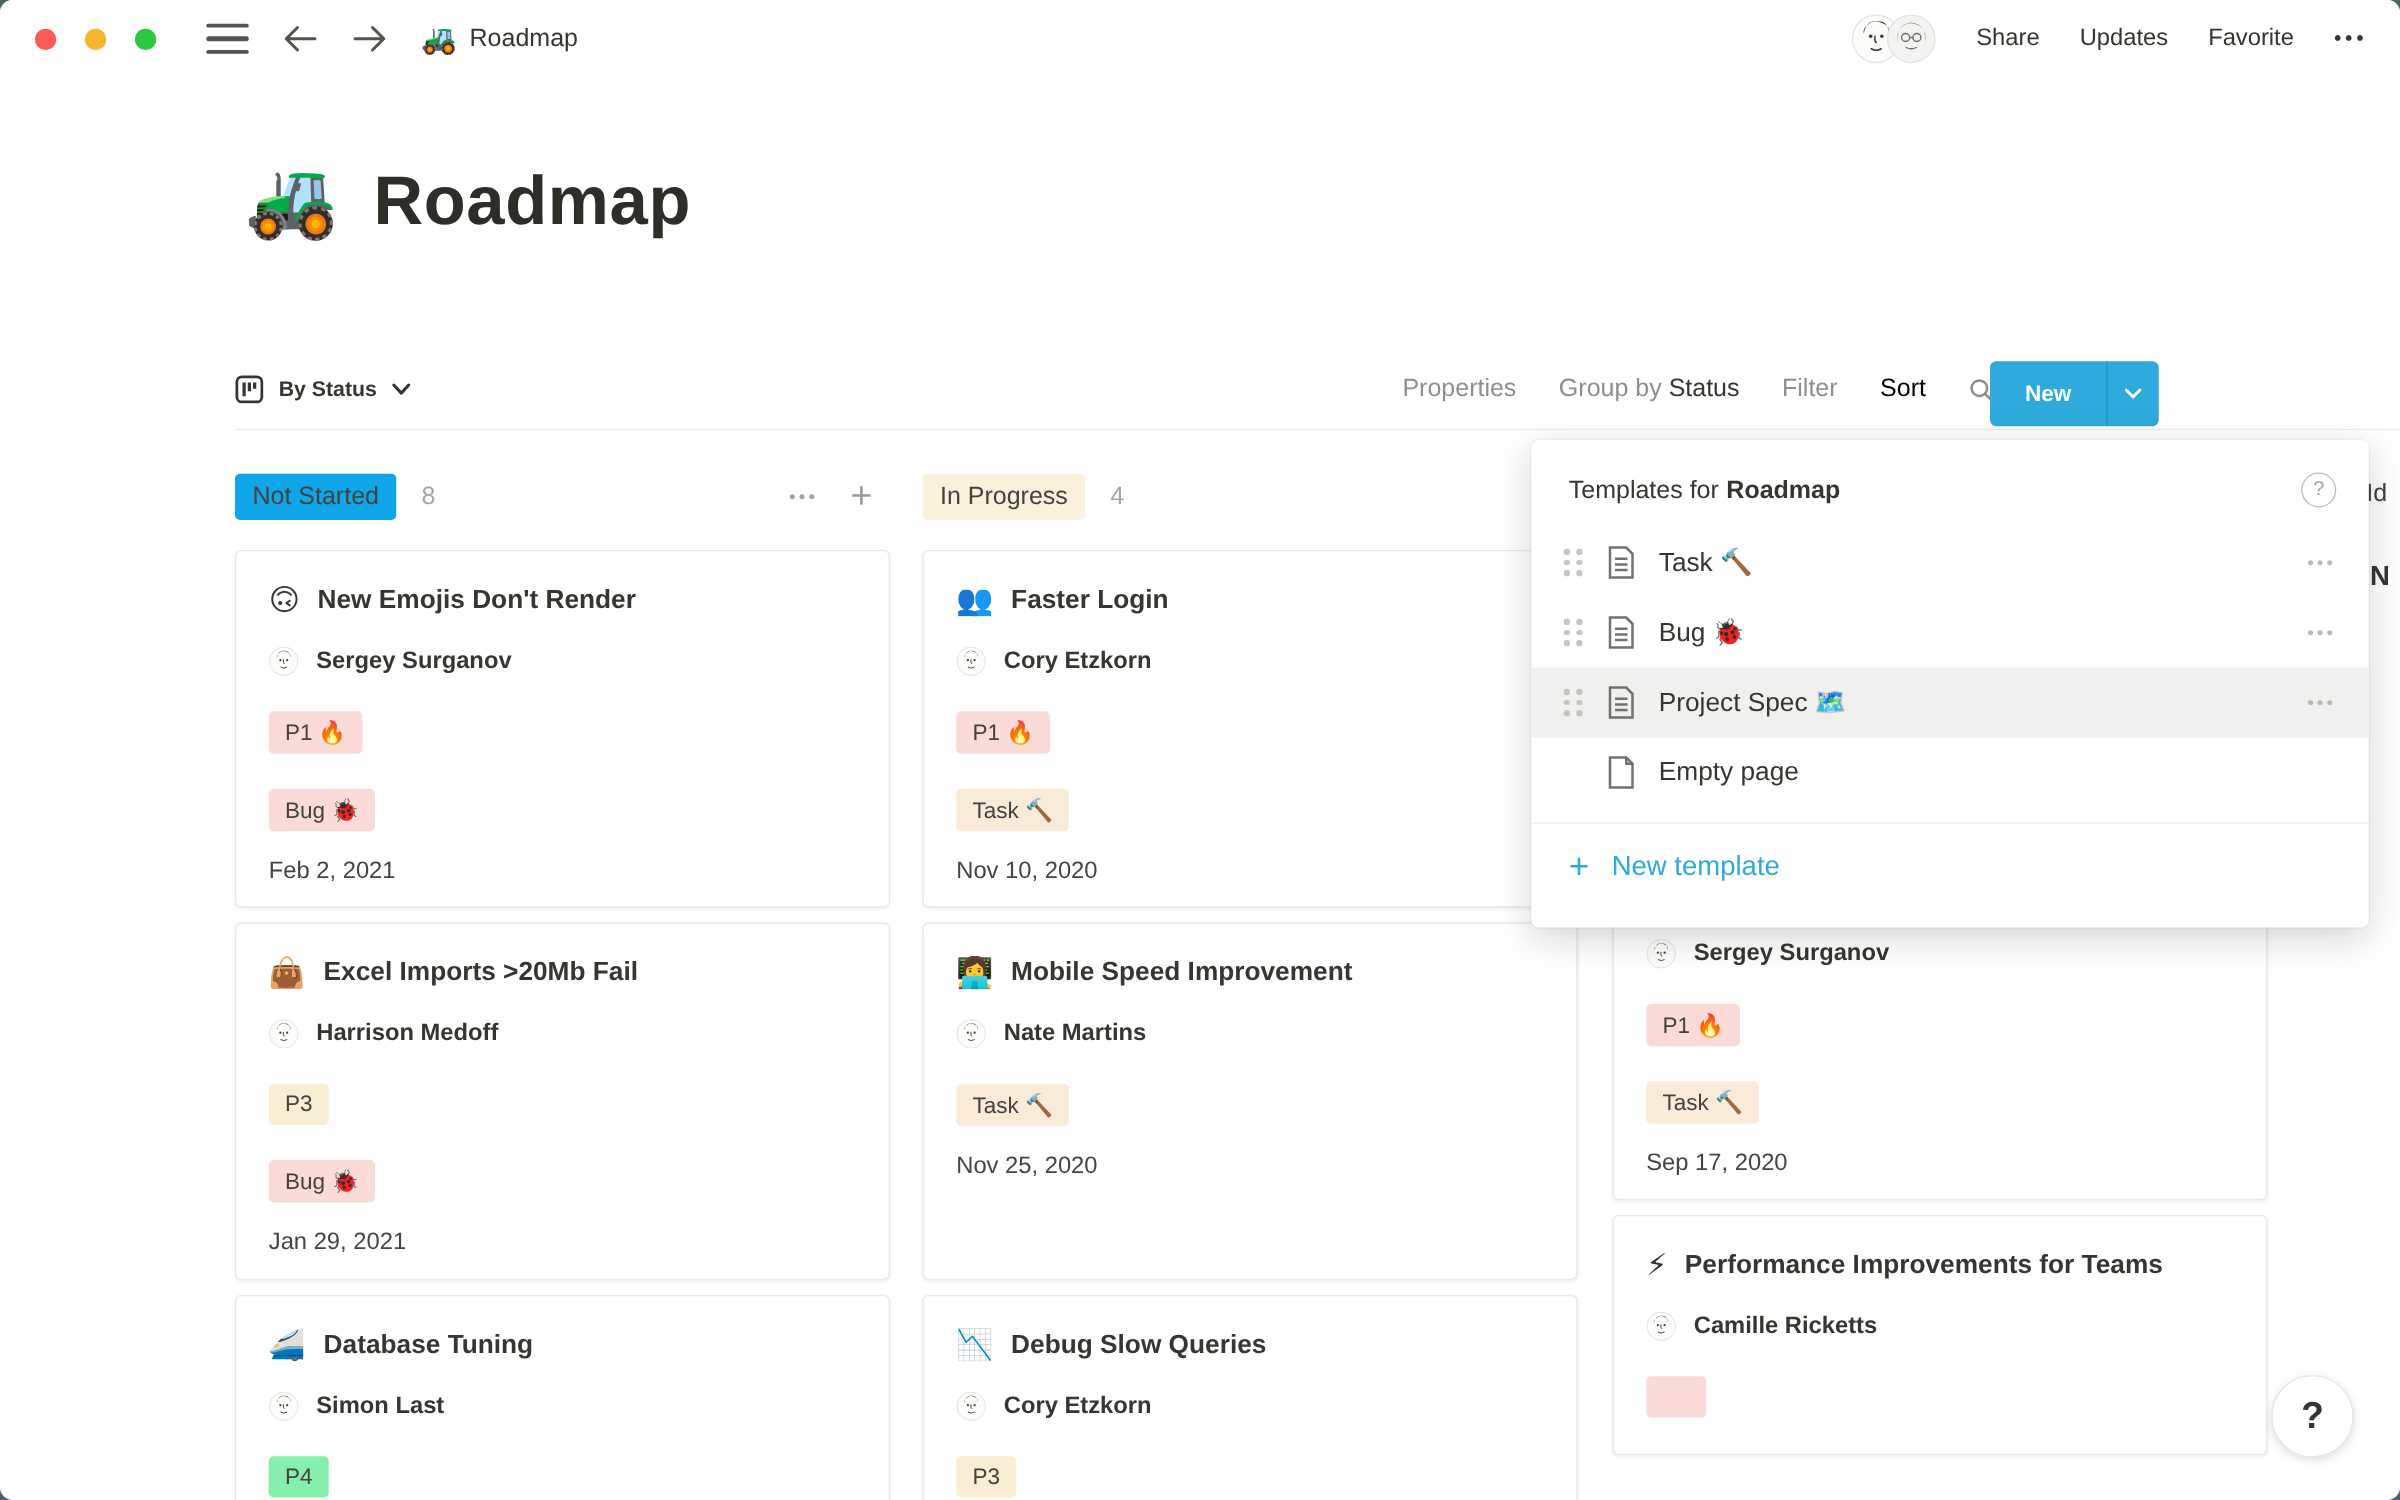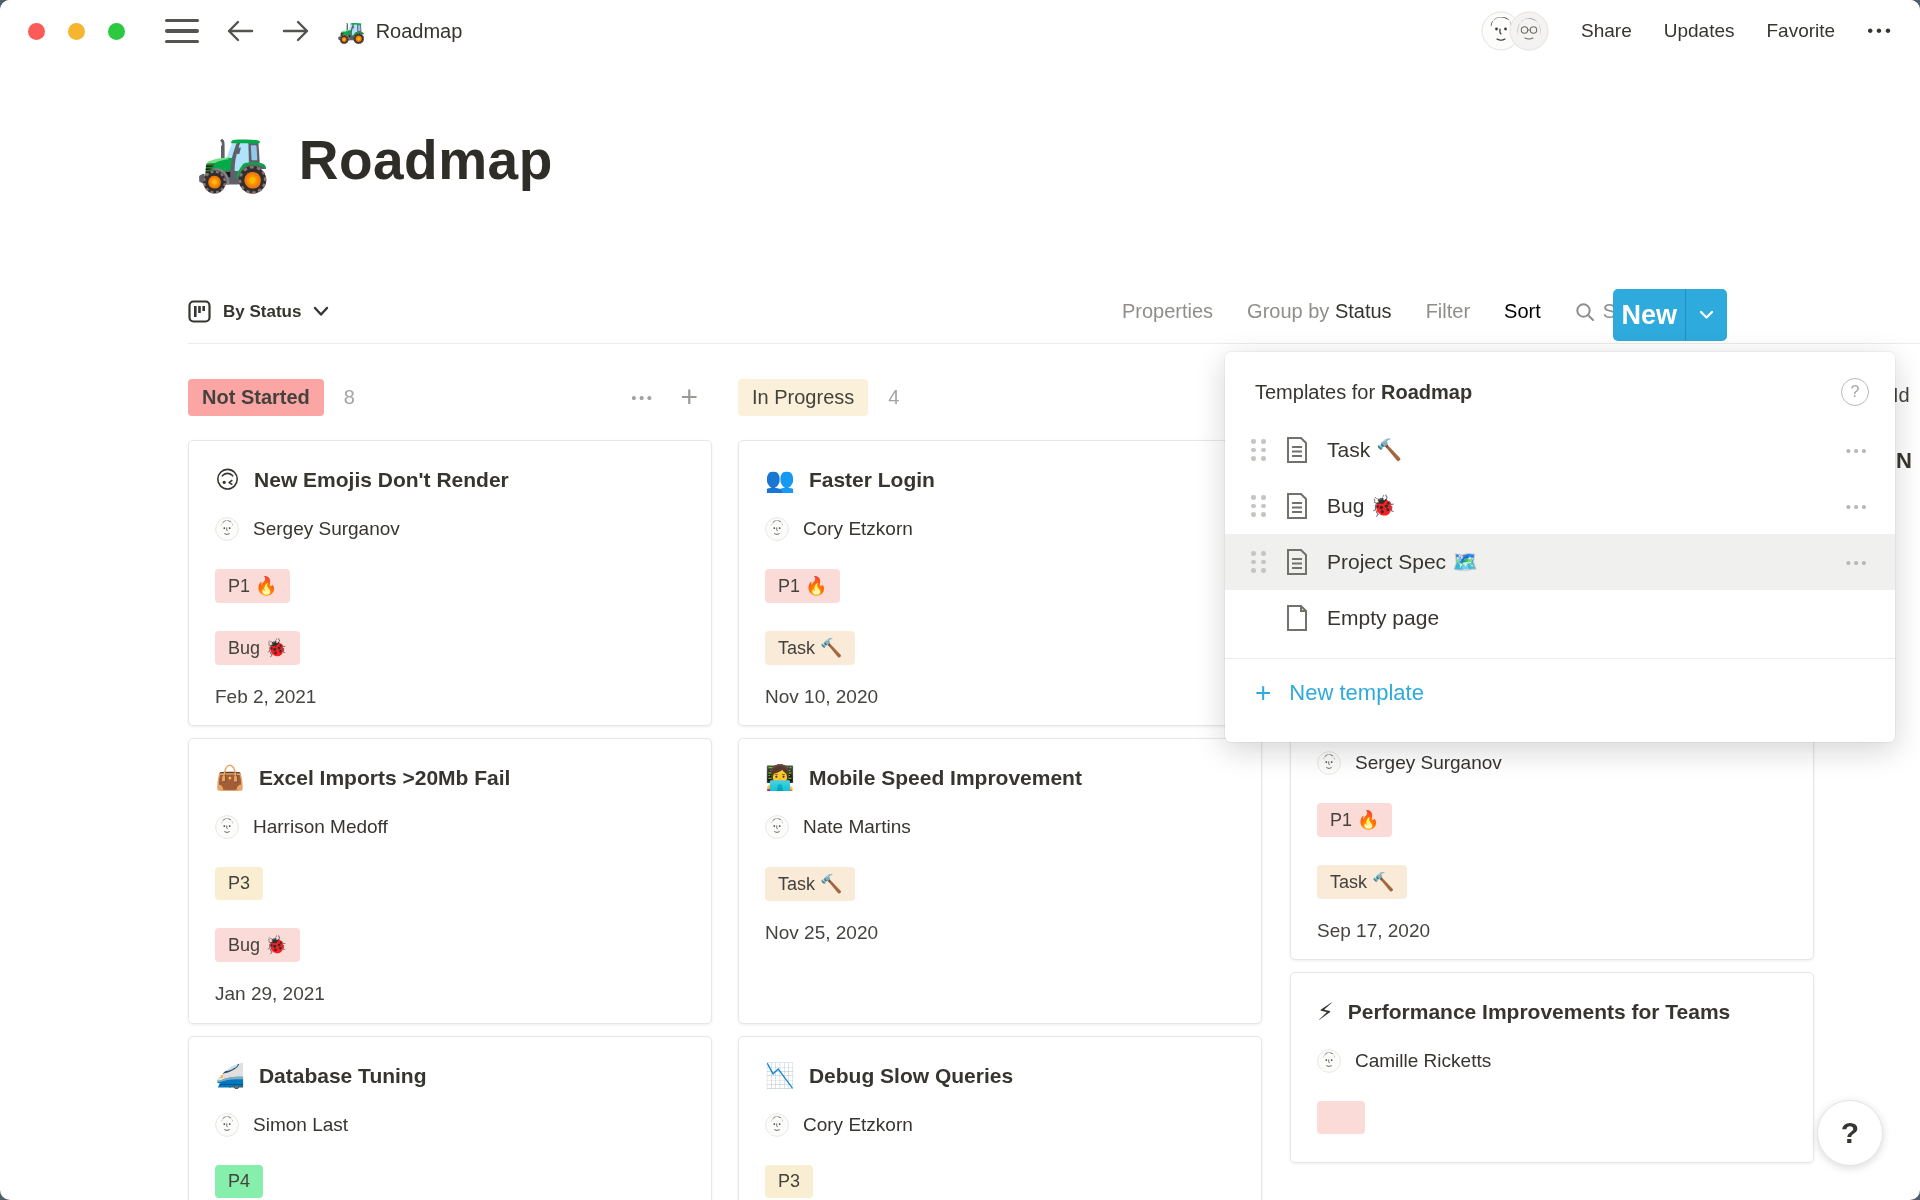--- a/index.html
+++ b/index.html
@@ -31,41 +31,41 @@
   
   .view-row { position:absolute; left:188px; right:0; top:280px; height:64px; display:flex; align-items:center; border-bottom:1px solid #ECEBE8; }
   .view-left { display:flex; align-items:center; gap:12px; font-size:17px; font-weight:bold; cursor:pointer; }
   .view-actions { margin-left:auto; margin-right:193px; display:flex; align-items:center; gap:34px; font-size:20px; color:#8F8E8B; }
   .va-item { cursor:pointer; white-space:nowrap; }
   .va-dark { color:#37352F; }
   .va-sort { color:#000000; }
   .va-search { display:flex; align-items:center; gap:8px; }
   .va-dots { letter-spacing:3px; font-size:17px; color:#908F8C; cursor:pointer; }
   .new-btn { position:absolute; right:193px; top:9px; height:52px; background:#2EAADC; border-radius:5px; display:flex; align-items:center; color:#fff; overflow:hidden; cursor:pointer; }
-  .new-btn .label { padding:0 8px; font-size:27px; font-weight:bold; }
+  .new-btn .label { padding:0 28px; font-size:18px; font-weight:bold; }
   .new-btn .divider { width:1px; align-self:stretch; background:rgba(0,0,0,.16); }
   .new-btn .chev { padding:0 13px; display:flex; align-items:center; }
 
   
   .board { position:absolute; left:0; top:344px; right:0; bottom:0; }
   .column { position:absolute; top:32px; width:524px; }
   .col-0{left:188px;} .col-1{left:738px;} .col-2{left:1290px;}
   .col-header { display:flex; align-items:center; height:42px; margin-bottom:22px; }
   .col-badge { padding:7px 14px; border-radius:4px; font-size:20px; color:#44423D; }
   .col-count { margin-left:20px; font-size:20px; color:#A6A5A2; }
   .col-actions { margin-left:auto; margin-right:14px; display:none; align-items:center; gap:26px; color:#A3A29F; }
   .col-0 .col-actions { display:flex; }
   .col-actions .ellip { font-size:15px; letter-spacing:2.5px; cursor:pointer; }
   .col-actions .plus { font-size:30px; font-weight:300; line-height:1; cursor:pointer; color:#9B9A97; }
   .col-2 .cards { padding-top:298px; }
   .card { background:#fff; border:1px solid #E8E7E4; border-radius:5px; box-shadow:0 1px 3px rgba(15,15,15,.07); padding:24px 26px; height:286px; margin-bottom:12px; overflow:hidden; }
   .card.auto { height:auto; min-height:178px; }
   .card-title { display:flex; gap:14px; font-size:21px; font-weight:bold; line-height:30px; color:#37352F; }
   .card-title .emoji { font-size:24px; flex:0 0 auto; }
-  .person { display:flex; align-items:center; gap:14px; margin-top:22px; font-size:19px; color:#37352F; }
+  .person { display:flex; align-items:center; gap:14px; margin-top:22px; font-size:19px; color:#37352F;font-weight:bold; }
   .badge-row { margin-top:28px; }
   .badge { display:inline-block; padding:6px 13px; border-radius:4px; font-size:18px; color:#44423D; min-width:48px; min-height:33px; }
   .card-date { margin-top:21px; font-size:19px; color:#454440; }
 
   
   .partial-head { position:absolute; left:1893px; top:40px; font-size:20px; color:#44423D; }
   .partial-card-title { position:absolute; left:1896px; top:104px; font-size:22px; font-weight:600; color:#37352F; }
 
   
   .popup { position:absolute; left:1225px; top:352px; width:670px; height:390px; background:#fff; border-radius:6px;
@@ -190,21 +190,21 @@
           </svg>
       </span>
     </div>
   </div>
 
   <div class="board" id="board">
     <span class="partial-head">Id</span>
     <span class="partial-card-title">N</span>
   <div class="column col-0">
         <div class="col-header">
-          <span class="col-badge" style="background: #fca5a5; font-weight: bold;">Not Started</span>
+          <span class="col-badge" style="background: #0ea5e9;">Not Started</span>
           <span class="col-count">8</span>
           <div class="col-actions">
             <span class="ellip">•••</span>
             <span class="plus">+</span>
           </div>
         </div>
         <div class="cards">
           <div class="card">
             <div class="card-title">
               <span class="emoji">🙃</span>

